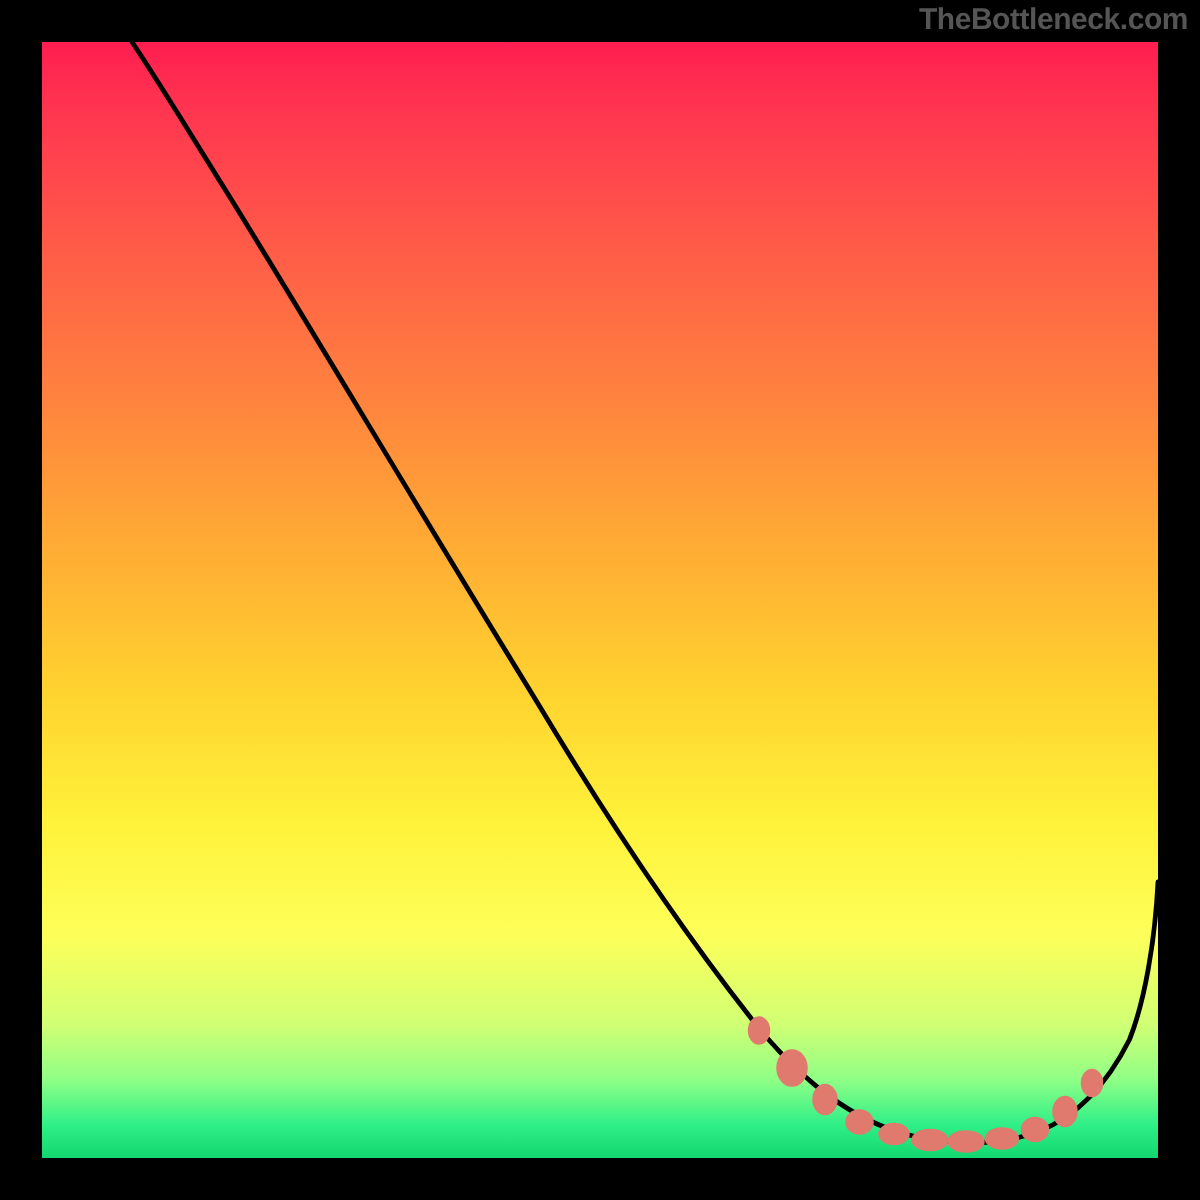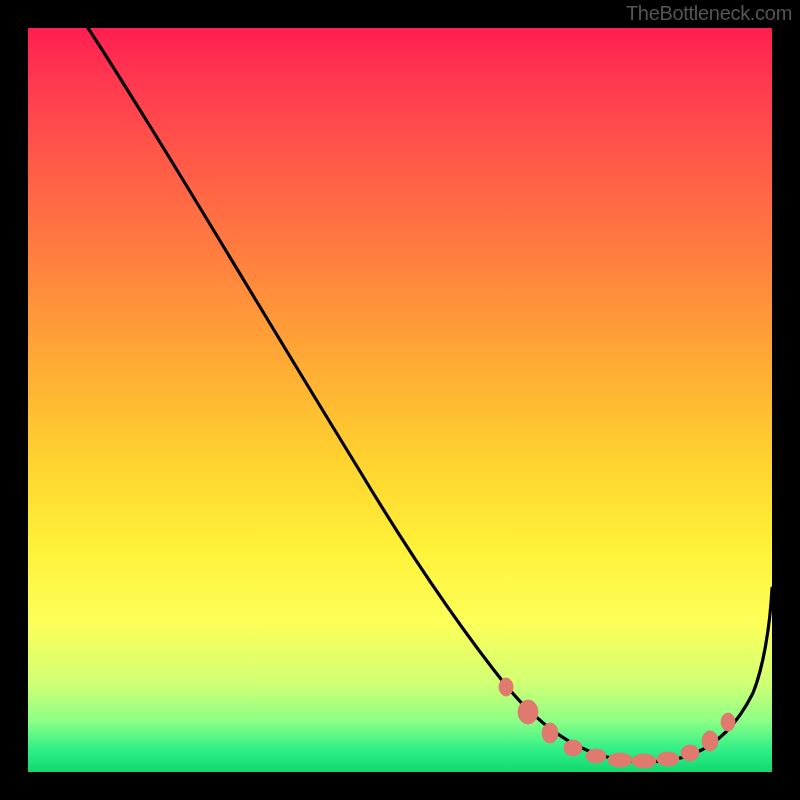--- a/index.html
+++ b/index.html
@@ -16,21 +16,21 @@
     width: 800px;
     height: 800px;
     background: #000;
   }
   .attribution {
     position: absolute;
     top: 2px;
     right: 8px;
     color: #555;
     font-size: 20px;
-    font-weight: 400;
+    font-weight: 700;
     letter-spacing: -0.3px;
   }
   
   .plot {
     position: absolute;
     left: 28px;
     top: 28px;
     width: 744px;   
     height: 744px;
     background: linear-gradient(

